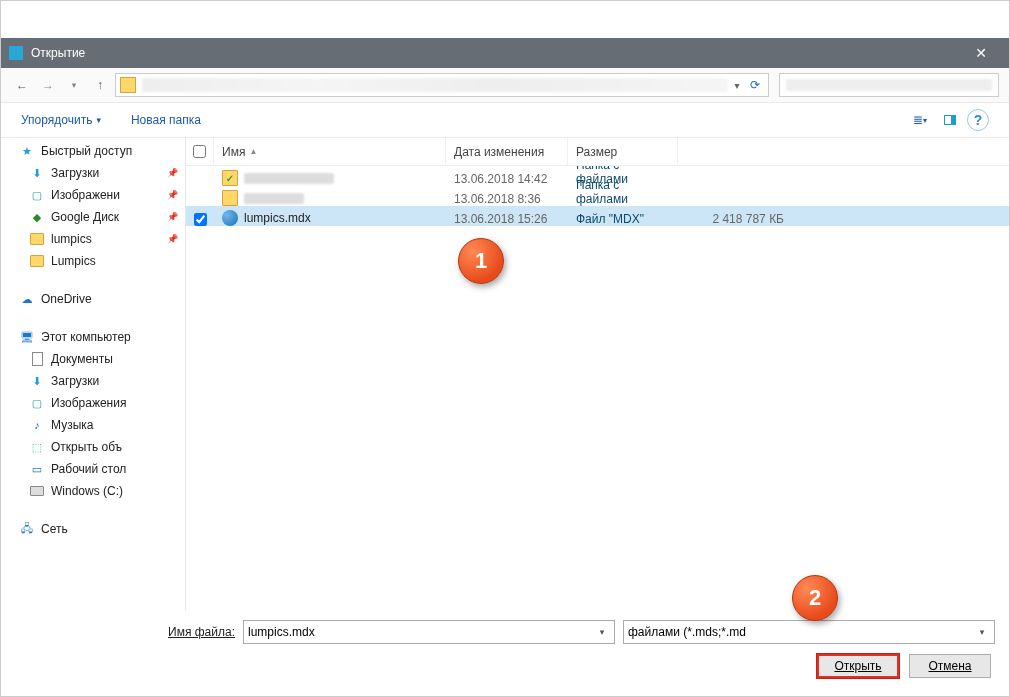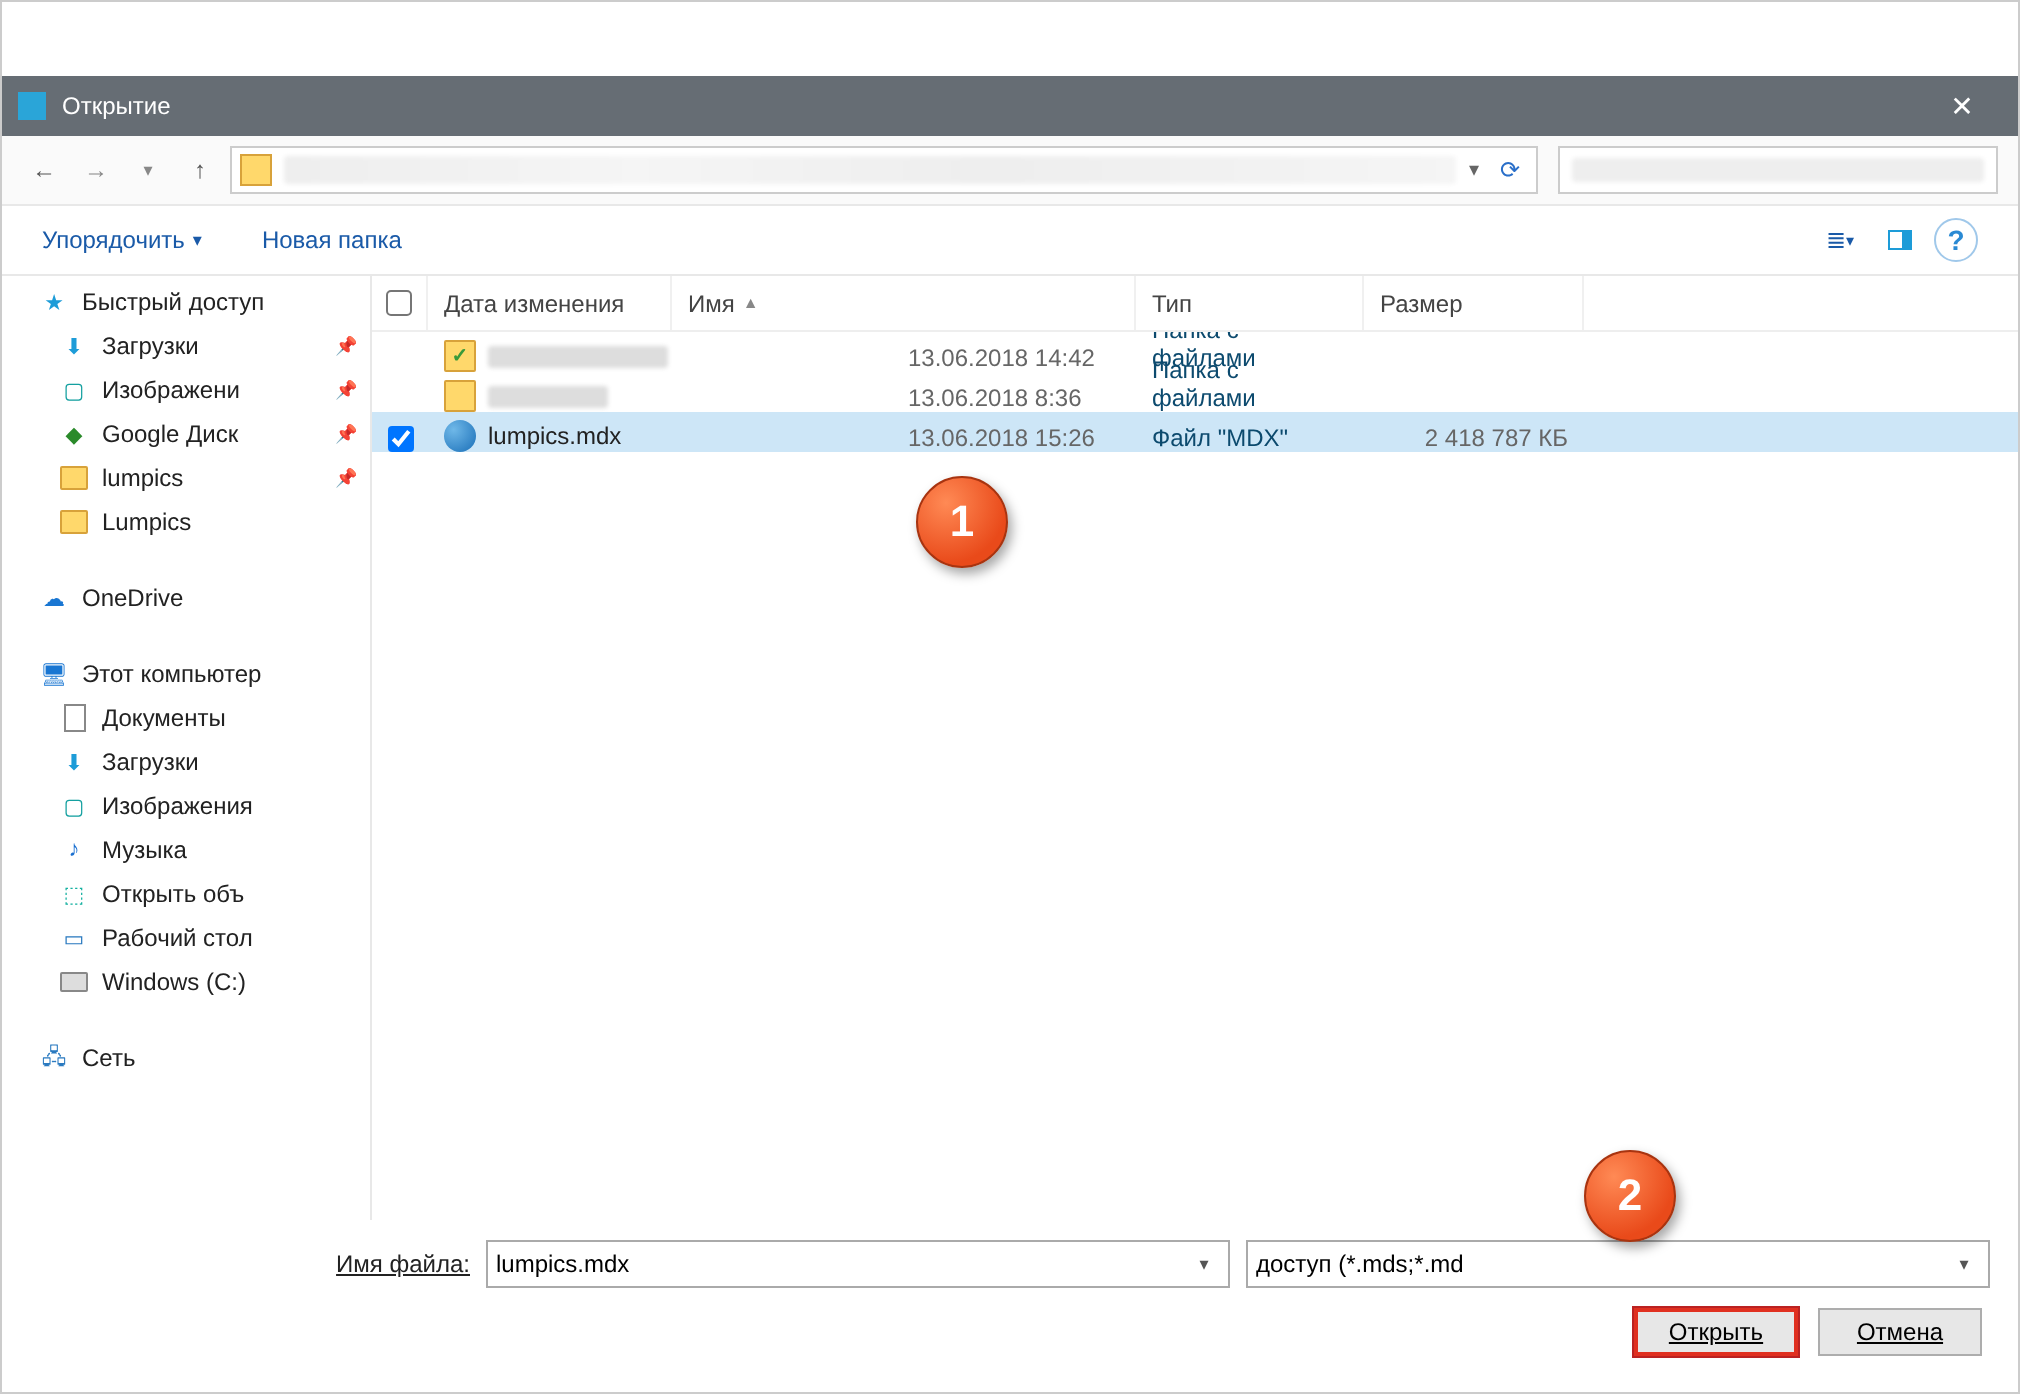--- a/index.html
+++ b/index.html
@@ -212,23 +212,22 @@
           <span class="ico ico-net">🖧</span>
           <span>Сеть</span>
         </div>
     </div>
 
     <div class="filepane">
       <div class="fheader">
         <div class="col cb">
             <input type="checkbox" style="">
           </div>
+        <div class="col name up-asc">Имя</div>
         <div class="col date">Дата изменения</div>
-        <div class="col name up-asc">Имя</div>
-        <div class="col type">Тип</div>
         <div class="col size">Размер</div>
       </div>
       <div class="flist">
         <div class="frow">
           <div class="col cb"></div>
           <div class="col name">
               <span class="fico folder check"></span>
               <span class="blurred"></span>
             </div>
           <div class="col date">13.06.2018 14:42</div>
@@ -262,21 +261,21 @@
   </div>
 
   <div class="footer">
     <div class="fn-row">
       <div class="lbl">Имя файла:</div>
       <div class="combo">
         <input type="text" value="lumpics.mdx" style="">
         <span class="dd">▾</span>
       </div>
       <div class="combo filter-sel">
-        <span style="flex:1;overflow:hidden;white-space:nowrap;">доступ (*.mds;*.md</span>
+        <span style="flex:1;overflow:hidden;white-space:nowrap;">файлами (*.mds;*.md</span>
         <span class="dd">▾</span>
       </div>
     </div>
     <div class="btn-row">
       <button class="btn primary">Открыть</button>
       <button class="btn">Отмена</button>
     </div>
   </div>
 
   <div class="badge b1">1</div>

